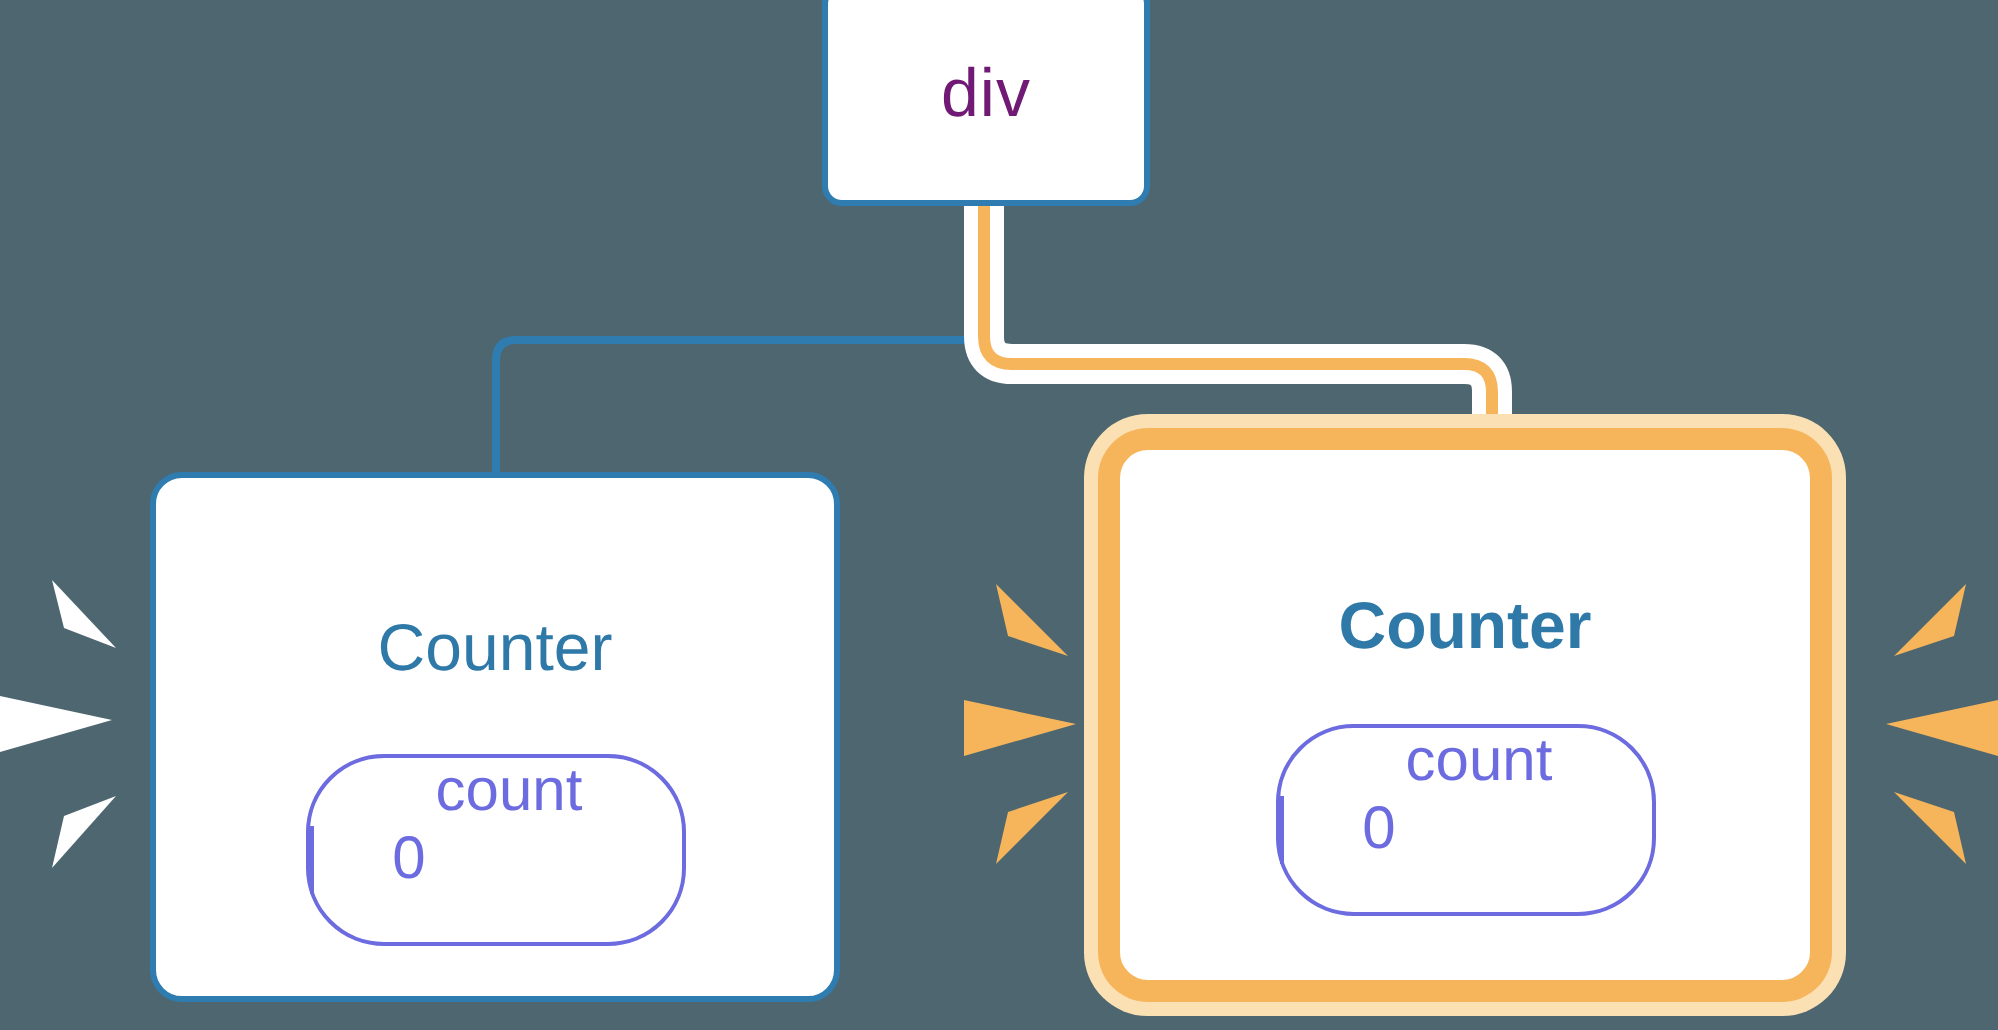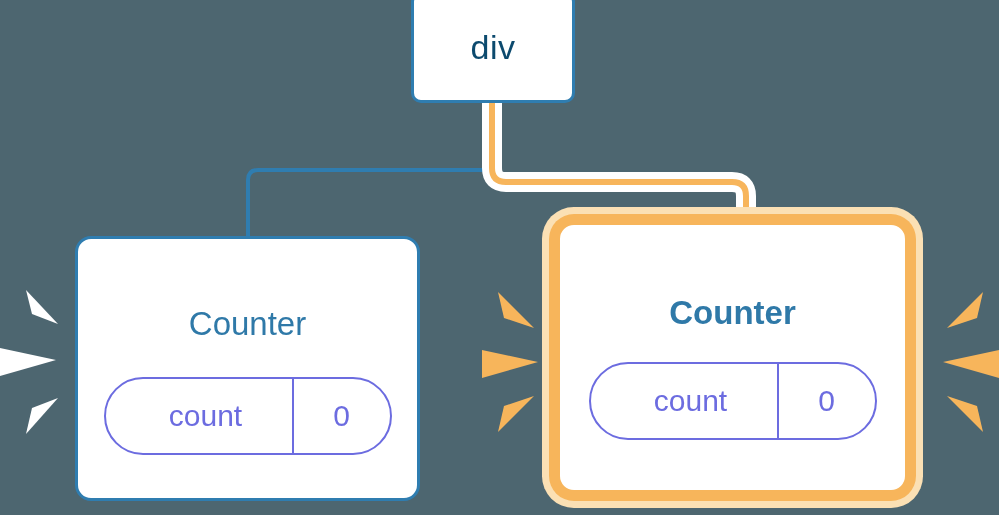--- a/index.html
+++ b/index.html
@@ -38,21 +38,21 @@
     left: 411px;
     top: -8px;
     width: 164px;
     height: 111px;
     border: 3px solid #2f7db0;
     border-radius: 10px;
     justify-content: center;
   }
   #div-node .node-title {
     font-size: 34px;
-    color: #0c4a6e;
+    color: #701a75;
     letter-spacing: 0.5px;
   }
   
   .counter-node {
     width: 345px;
     height: 265px;
     border-radius: 16px;
     justify-content: flex-start;
     padding-top: 68px;
   }
@@ -77,26 +77,27 @@
     color: #2f79a8;
     line-height: 1;
   }
   #counter-right .counter-title {
     font-weight: bold;
     color: #2f79a8;
   }
   
   .pill {
     margin-top: 37px;
-    height: 78px;
+    height: 96px;
     border: 2px solid #6c6ce0;
     border-radius: 39px;
     display: flex;
     align-items: stretch;
     box-sizing: border-box;
+    flex-direction: column;
   }
   .pill-key,
   .pill-val {
     display: flex;
     align-items: center;
     justify-content: center;
     color: #6c6ce0;
     font-size: 30px;
   }
   .pill-key {

